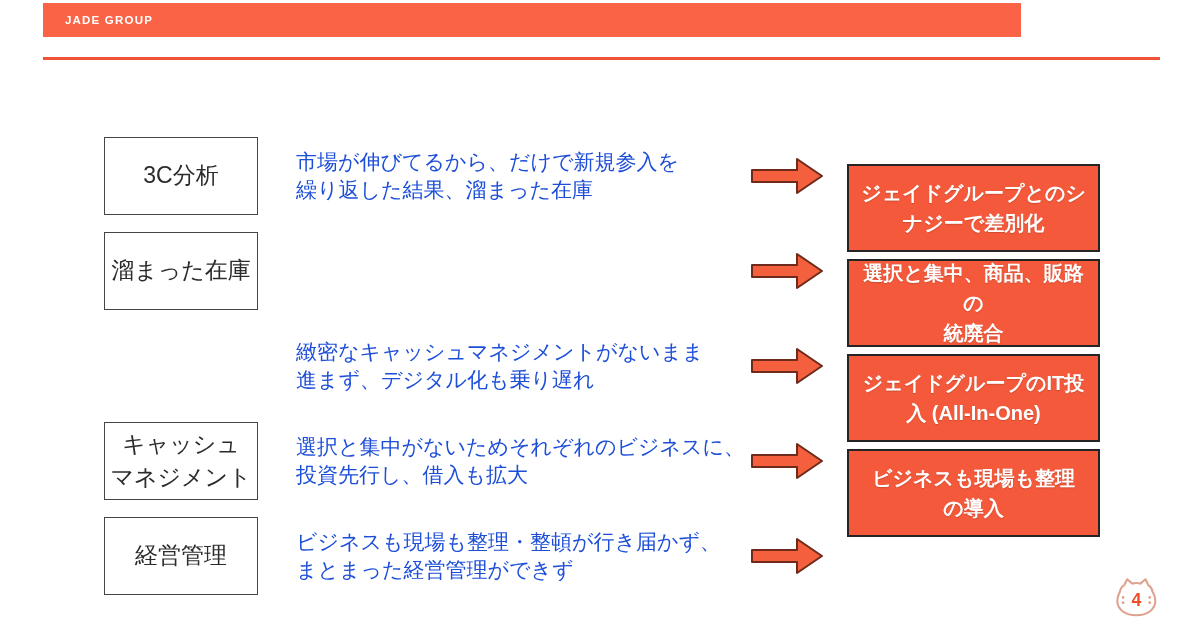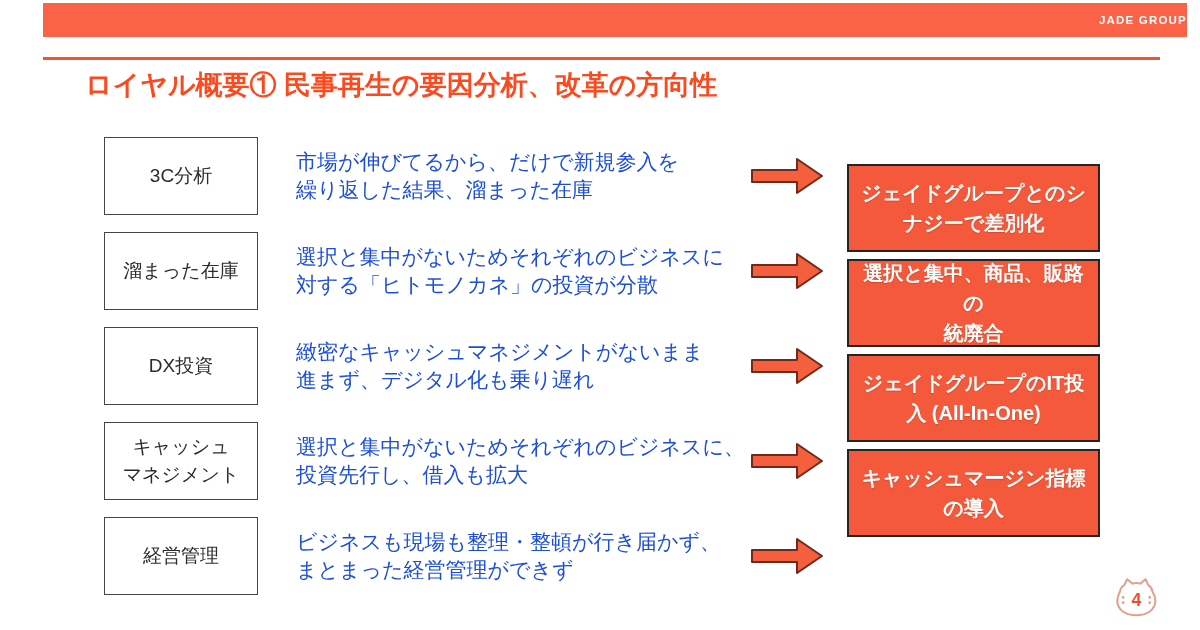--- a/index.html
+++ b/index.html
@@ -7,23 +7,23 @@
     position: relative;
     width: 1200px;
     height: 630px;
     background: #ffffff;
     overflow: hidden;
     font-family: "Liberation Sans", sans-serif;
   }
   .topbar {
     position: absolute;
     left: 43px; top: 3px;
-    width: 1144px; height: 34px;
+    width: 978px; height: 34px;
     background: #FB6346;
-    display: flex; align-items: center; justify-content: flex-end;
+    display: flex; align-items: center;
   }
   .brand {
     margin-left: 22px;
     color: #ffffff;
     font-size: 11.5px;
     font-weight: bold;
     letter-spacing: 1.2px;
   }
   .accent-line {
     position: absolute;
@@ -50,21 +50,21 @@
     position: absolute;
     left: 104px; top: 5px;
     width: 154px; height: 78px;
     box-sizing: border-box;
     border: 1.5px solid #454545;
     background: #ffffff;
     display: flex; align-items: center; justify-content: center;
     text-align: center;
   }
   .label-box span {
-    font-size: 19px;
+    font-size: 23px;
     line-height: 1.45;
     color: #2b2b2b;
     white-space: pre-line;
   }
   .desc {
     position: absolute;
     left: 296px; top: 0;
     width: 460px; height: 88px;
     display: flex; align-items: center;
     font-size: 21px;
@@ -116,56 +116,50 @@
 <body>
 
 <div class="slide">
 
   <div class="topbar">
     <span class="brand">JADE GROUP</span>
   </div>
 
   <div class="accent-line"></div>
 
-  <div class="page-title">ロイヤル概要① 民事再生の要因分析、改革の方向性</div>
 
   <div class="row row-0">
     <div class="label-box">
       <span>3C分析</span>
     </div>
     <div class="desc">市場が伸びてるから、だけで新規参入を
 繰り返した結果、溜まった在庫</div>
     <svg class="arrow-wrap" viewBox="0 0 74 40">
       <polygon class="arrow-shape" points="1,14 46,14 46,3 71,20 46,37 46,26 1,26"></polygon>
     </svg>
     <div class="result-box">
       <span>ジェイドグループとのシ
 ナジーで差別化</span>
     </div>
   </div>
 
   <div class="row row-1">
     <div class="label-box">
       <span>溜まった在庫</span>
     </div>
-    <div class="desc">選択と集中がないためそれぞれのビジネスに
-対する「ヒトモノカネ」の投資が分散</div>
     <svg class="arrow-wrap" viewBox="0 0 74 40">
       <polygon class="arrow-shape" points="1,14 46,14 46,3 71,20 46,37 46,26 1,26"></polygon>
     </svg>
     <div class="result-box">
       <span>選択と集中、商品、販路の
 統廃合</span>
     </div>
   </div>
 
   <div class="row row-2">
-    <div class="label-box">
-      <span>DX投資</span>
-    </div>
     <div class="desc">緻密なキャッシュマネジメントがないまま
 進まず、デジタル化も乗り遅れ</div>
     <svg class="arrow-wrap" viewBox="0 0 74 40">
       <polygon class="arrow-shape" points="1,14 46,14 46,3 71,20 46,37 46,26 1,26"></polygon>
     </svg>
     <div class="result-box">
       <span>ジェイドグループのIT投
 入 (All-In-One)</span>
     </div>
   </div>
@@ -174,21 +168,21 @@
     <div class="label-box">
       <span>キャッシュ
 マネジメント</span>
     </div>
     <div class="desc">選択と集中がないためそれぞれのビジネスに、
 投資先行し、借入も拡大</div>
     <svg class="arrow-wrap" viewBox="0 0 74 40">
       <polygon class="arrow-shape" points="1,14 46,14 46,3 71,20 46,37 46,26 1,26"></polygon>
     </svg>
     <div class="result-box">
-      <span>キャッシュマージン指標
+      <span>ビジネスも現場も整理
 の導入</span>
     </div>
   </div>
 
   <div class="row row-4">
     <div class="label-box">
       <span>経営管理</span>
     </div>
     <div class="desc">ビジネスも現場も整理・整頓が行き届かず、
 まとまった経営管理ができず</div>

